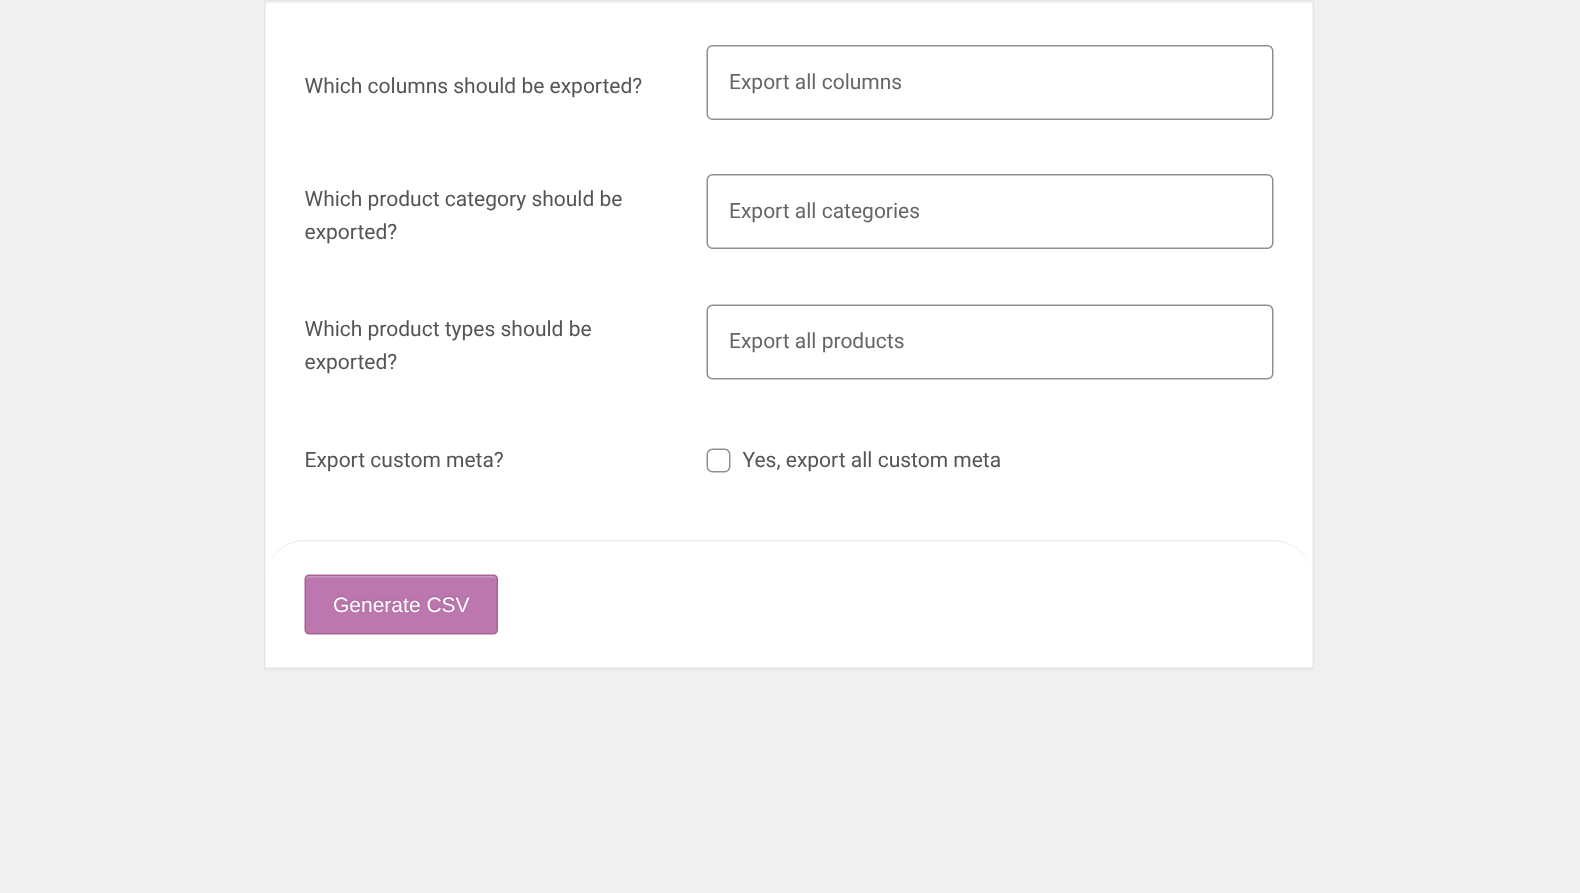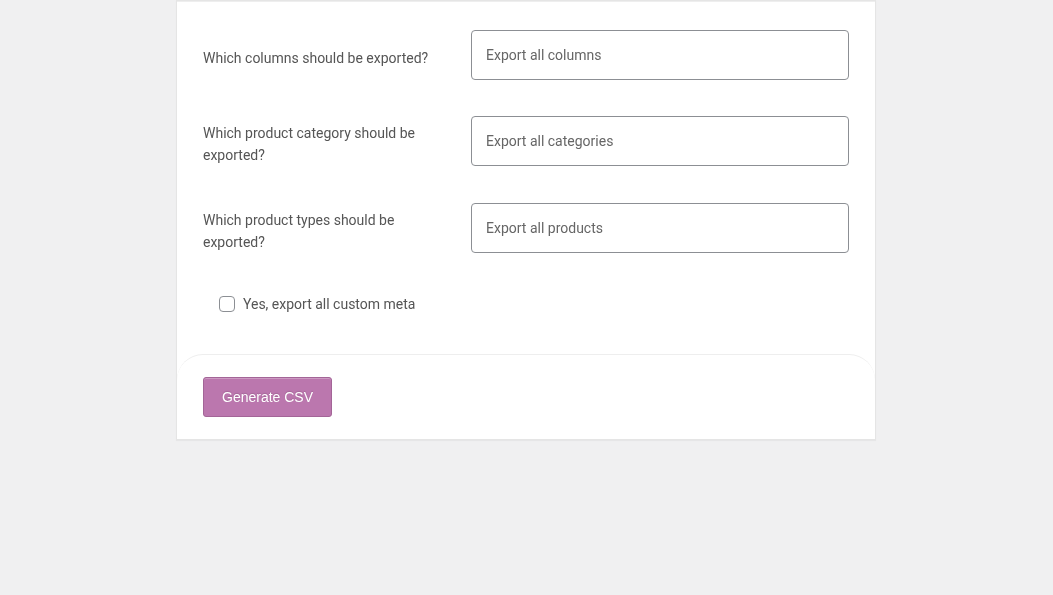--- a/index.html
+++ b/index.html
@@ -129,20 +129,21 @@
     </div>
 
     <div class="form-row">
       <div class="form-label">Which product types should be exported?</div>
       <div class="form-control">
         <div class="select-box">Export all products</div>
       </div>
     </div>
 
     <div class="form-row">
+      <div class="form-label">Export custom meta?</div>
       <div class="form-control">
         <div class="checkbox-row">
           <input type="checkbox" class="checkbox" style="">
           <label class="checkbox-label">Yes, export all custom meta</label>
         </div>
       </div>
     </div>
   </div>
 
   <div class="card-footer">

